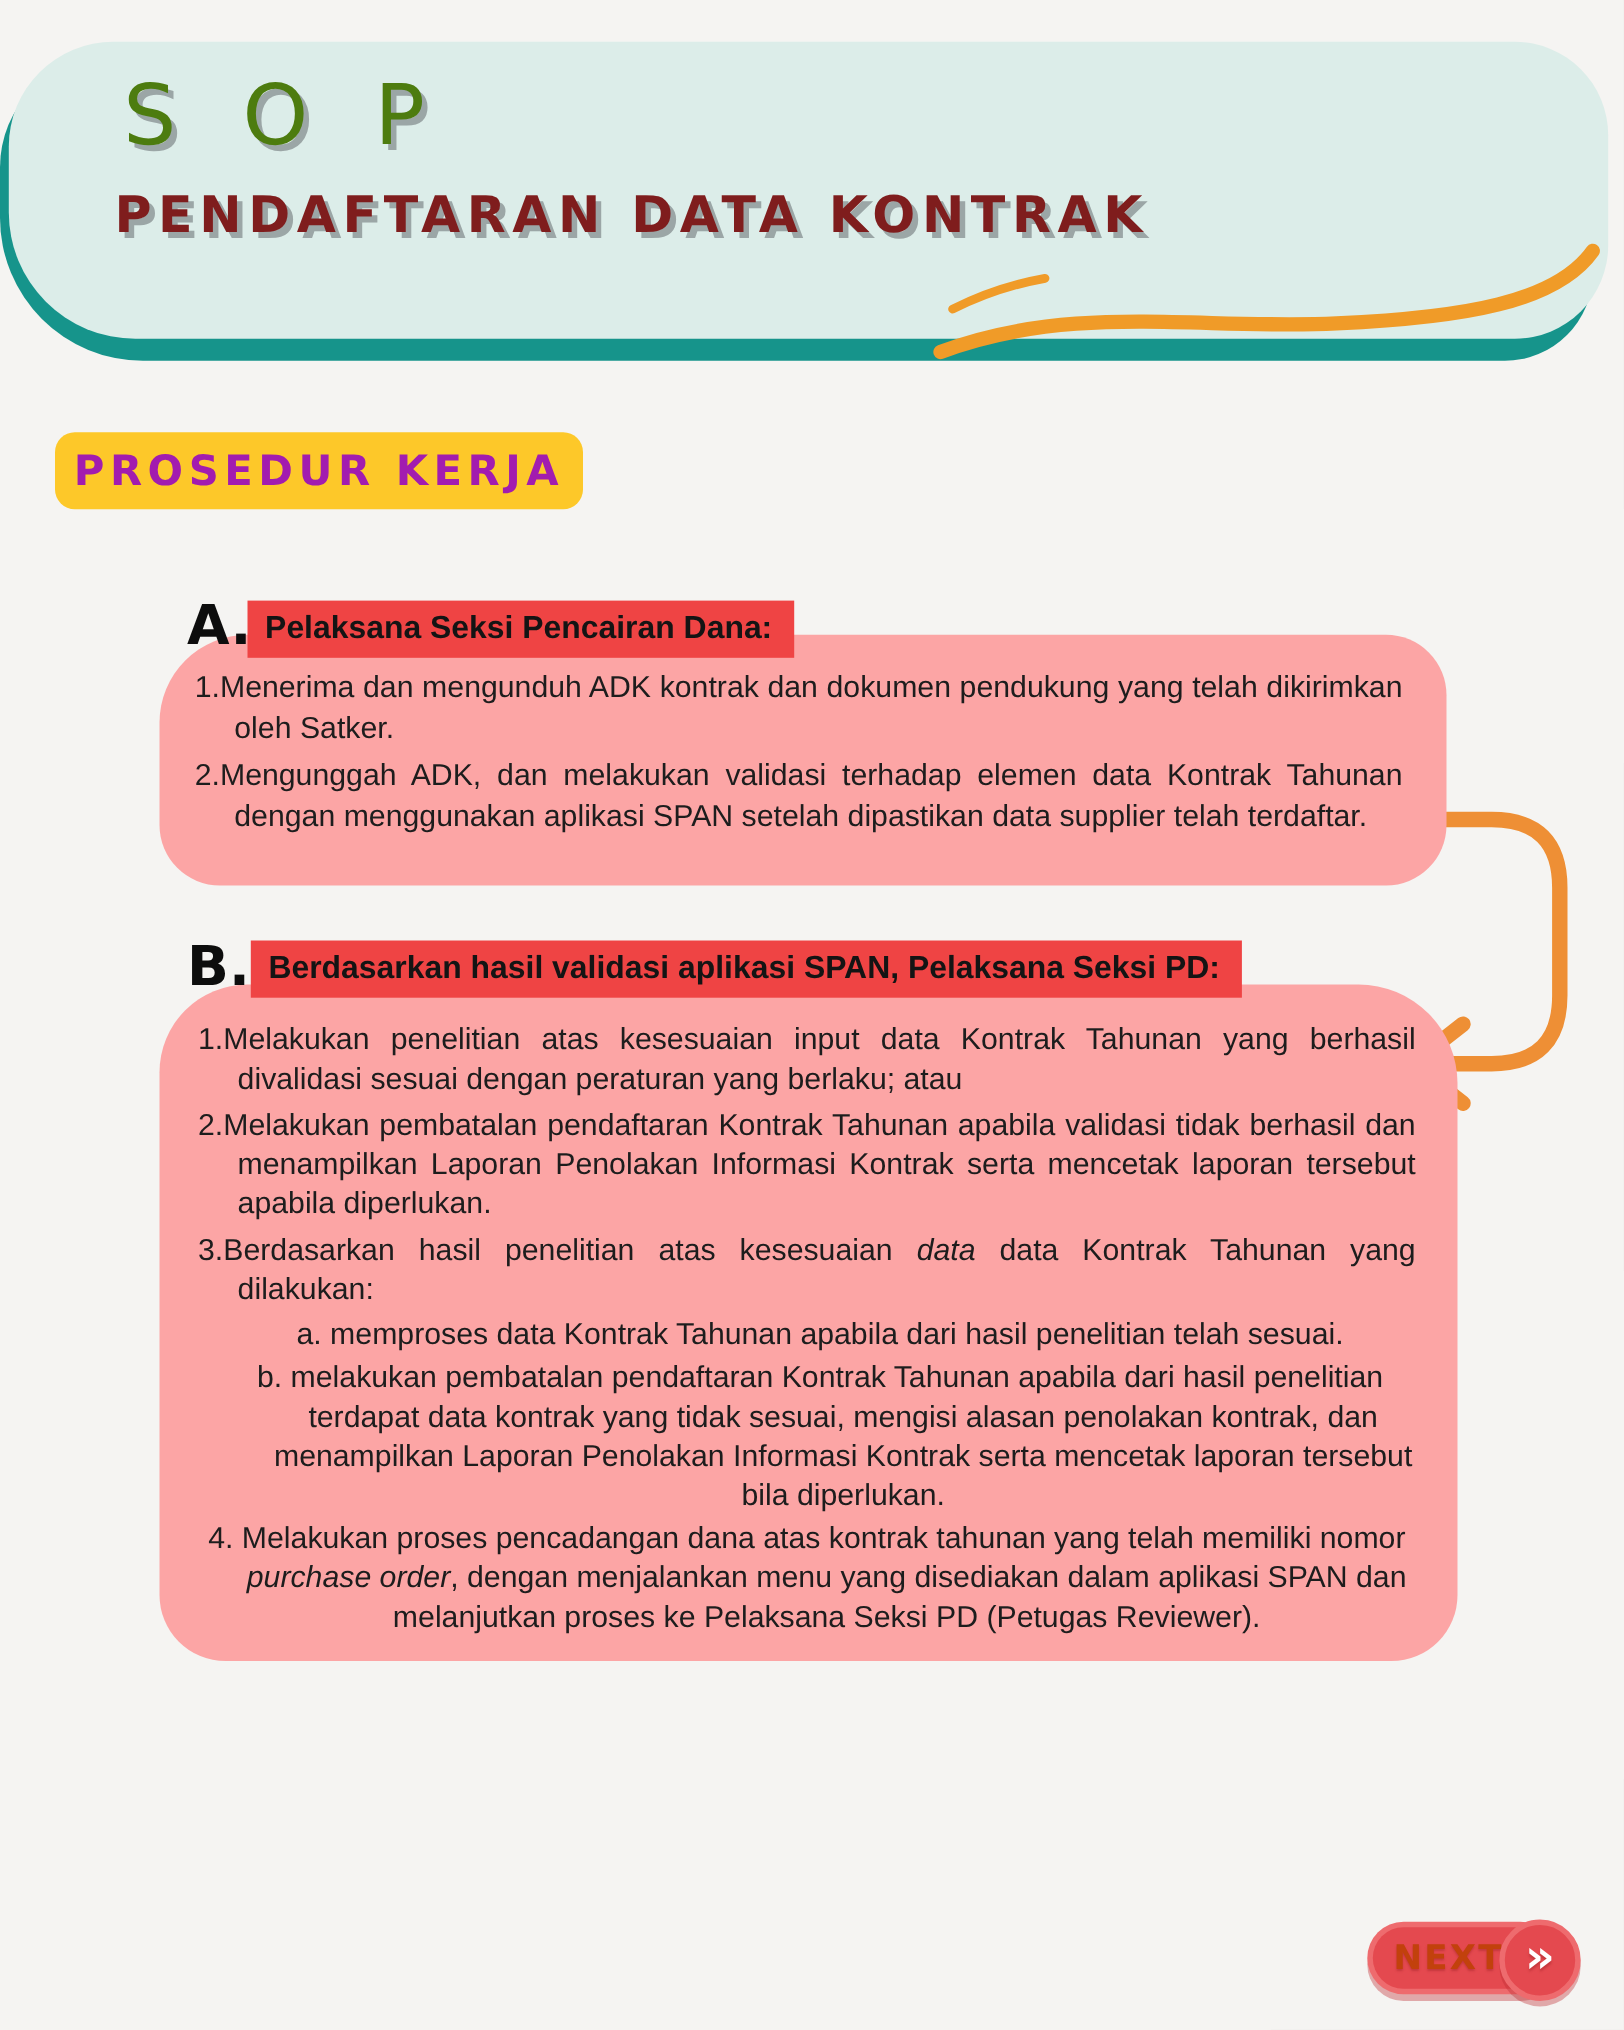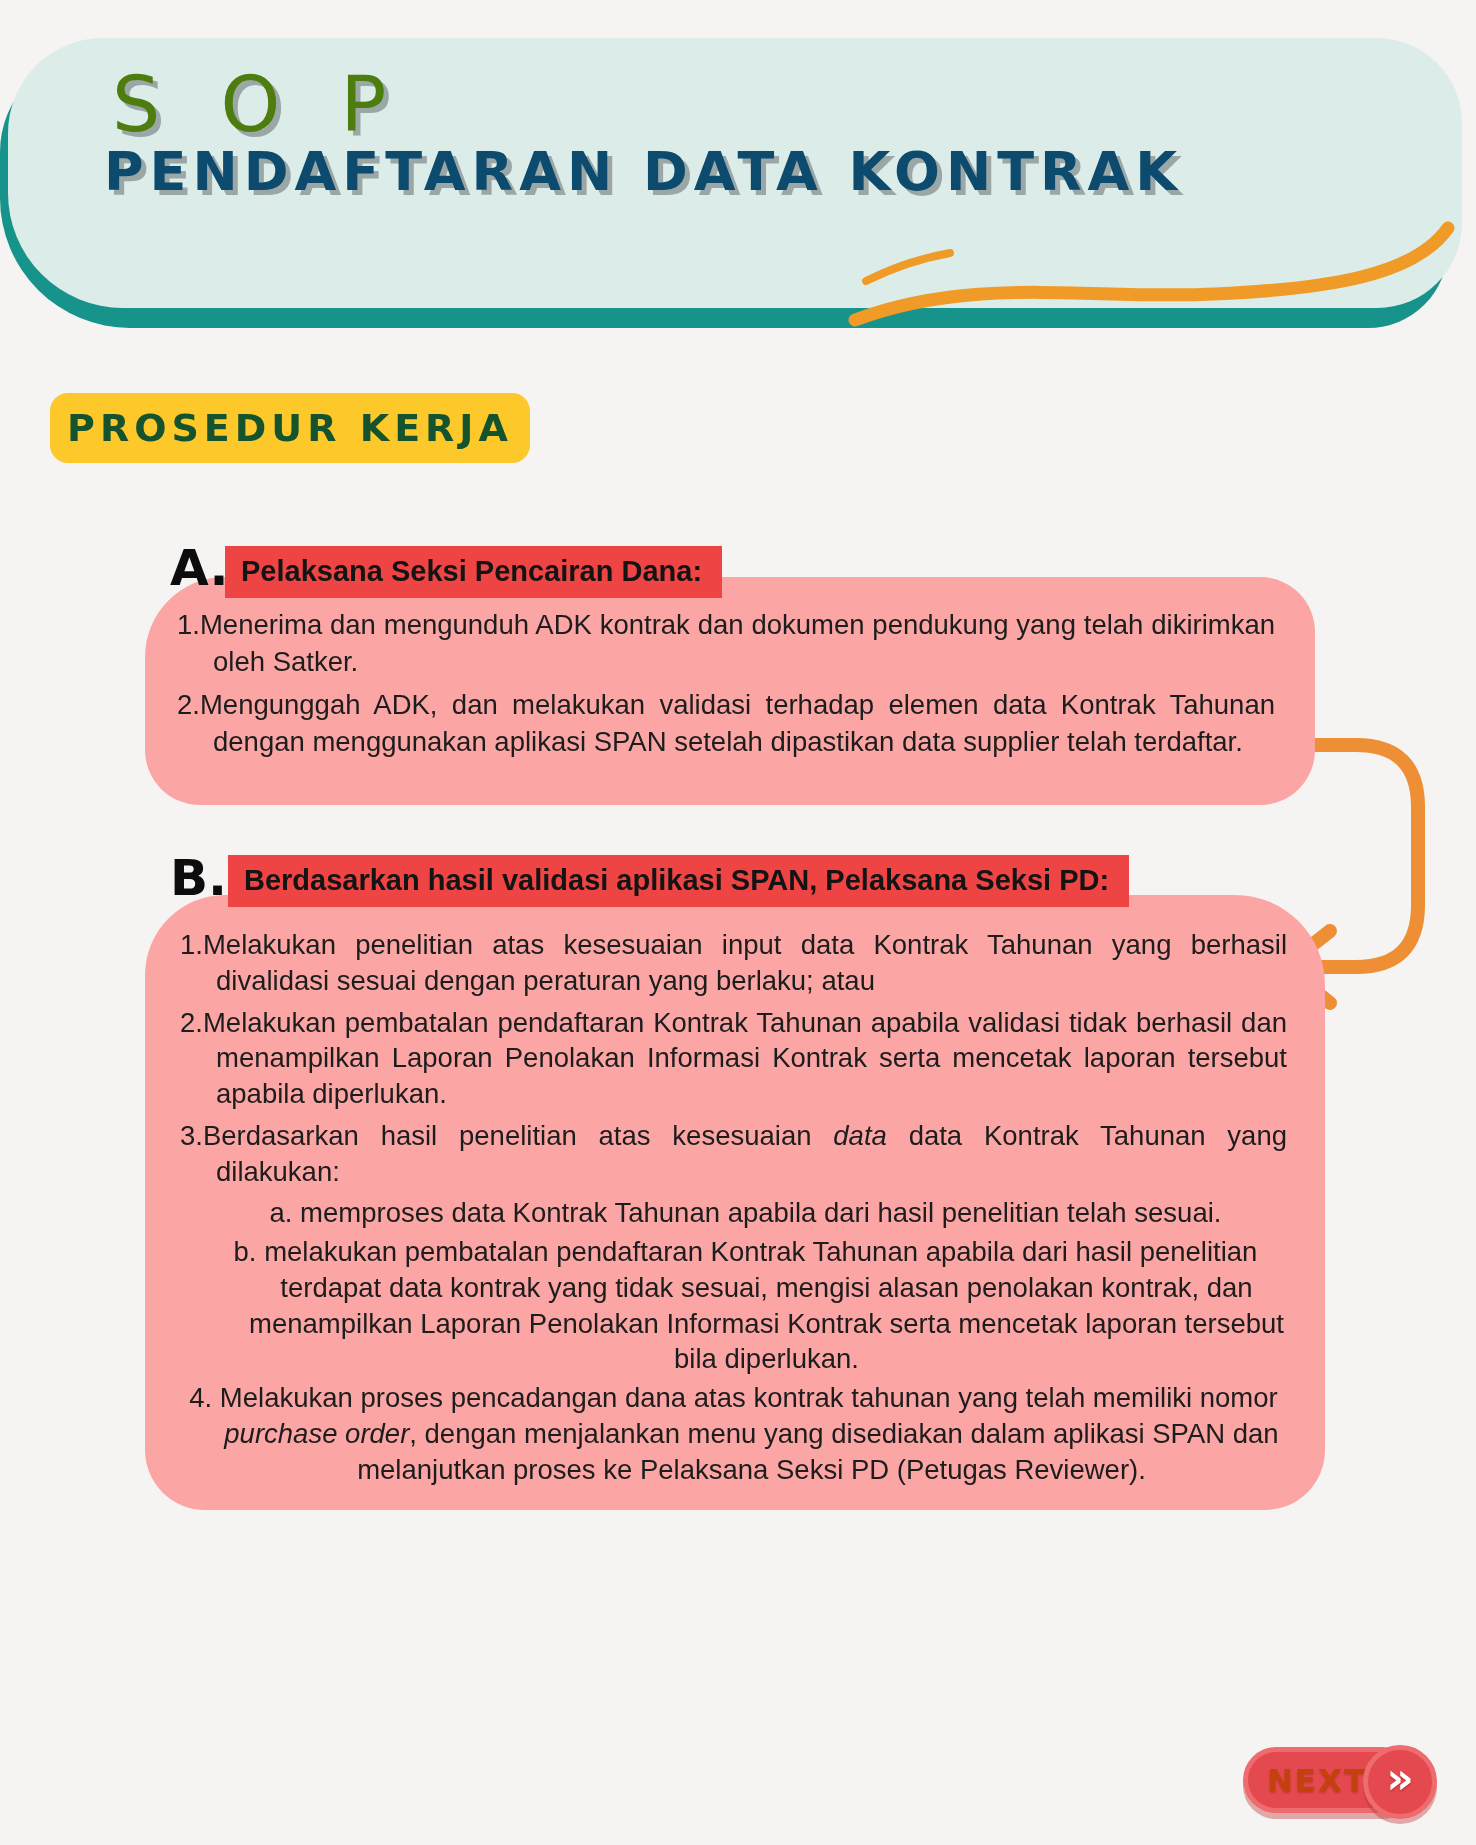--- a/index.html
+++ b/index.html
@@ -19,34 +19,34 @@
     position:absolute; left:8px; top:38px; width:1454px; height:270px;
     background:#dcede9; border-radius:95px 85px 85px 115px;
   }
   .kicker {
     position:absolute; left:112px; top:60px;
     font-family:"DejaVu Sans", sans-serif; font-weight:400;
     font-size:76px; letter-spacing:18px; color:#4d7c0f;
     text-shadow:5px 5px 0 #9ba6a6; white-space:nowrap;
   }
   .title {
-    position:absolute; left:104px; top:140px;
+    position:absolute; left:104px; top:168px;
     font-family:"DejaVu Sans", sans-serif; font-weight:800;
-    font-size:54px; letter-spacing:6px; color:#0c4a6e;
+    font-size:46px; letter-spacing:6px; color:#7f1d1d;
     text-shadow:5px 5px 0 #9ba6a6; white-space:nowrap;
   }
   .swoosh-svg { position:absolute; left:0; top:0; pointer-events:none; }
 
   
   .badge {
     position:absolute; left:50px; top:393px; width:480px; height:70px;
     background:#fdc829; border-radius:18px;
     display:flex; align-items:center; justify-content:center;
     font-family:"DejaVu Sans", sans-serif; font-weight:800;
-    font-size:38px; letter-spacing:5px; color:#14532d; white-space:nowrap;
+    font-size:38px; letter-spacing:5px; color:#a21caf; white-space:nowrap;
   }
 
   
   .sec-label {
     position:absolute; z-index:3;
     font-family:"DejaVu Sans", sans-serif; font-weight:800;
     font-size:50px; color:#0d0d0d; line-height:1;
   }
   #label-a { left:170px; top:543px; }
   #label-b { left:170px; top:853px; }

